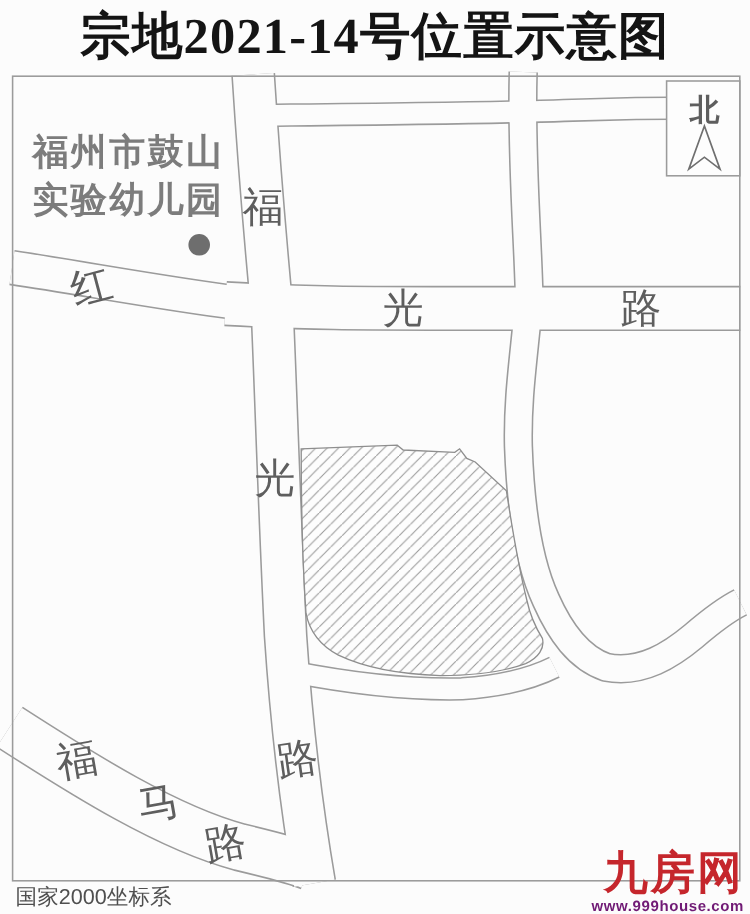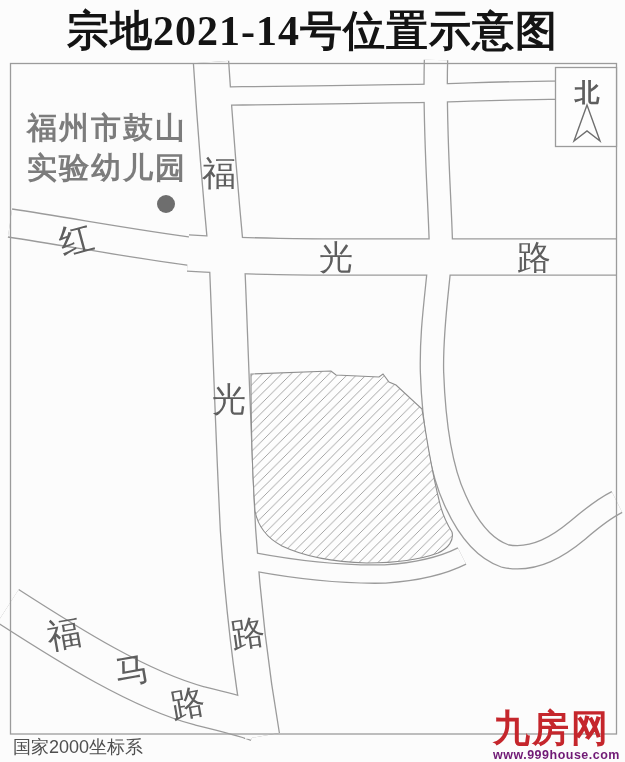--- a/index.html
+++ b/index.html
@@ -8,21 +8,21 @@
     font-family:"Liberation Sans", sans-serif;
   }
   .title{
     position:absolute;top:2px;left:0;width:625px;height:58px;
     text-align:center;font-family:"Liberation Serif", serif;
     font-weight:700;font-size:42px;line-height:58px;color:#141414;
     letter-spacing:1px;white-space:nowrap;
   }
   svg.map{position:absolute;left:0;top:0;}
   .logo{
-    position:absolute;right:5px;bottom:1px;text-align:left;line-height:1;
+    position:absolute;right:5px;bottom:1px;text-align:right;line-height:1;
   }
   .logo .brand{
     font-family:"Liberation Serif", serif;
     font-weight:900;font-size:37px;letter-spacing:2px;color:#c5262c;
     transform:scaleY(1.02);display:block;
   }
   .logo .url{
     display:block;font-size:12.5px;font-weight:700;color:#701a75;
     margin-top:2px;letter-spacing:0.5px;
   }

